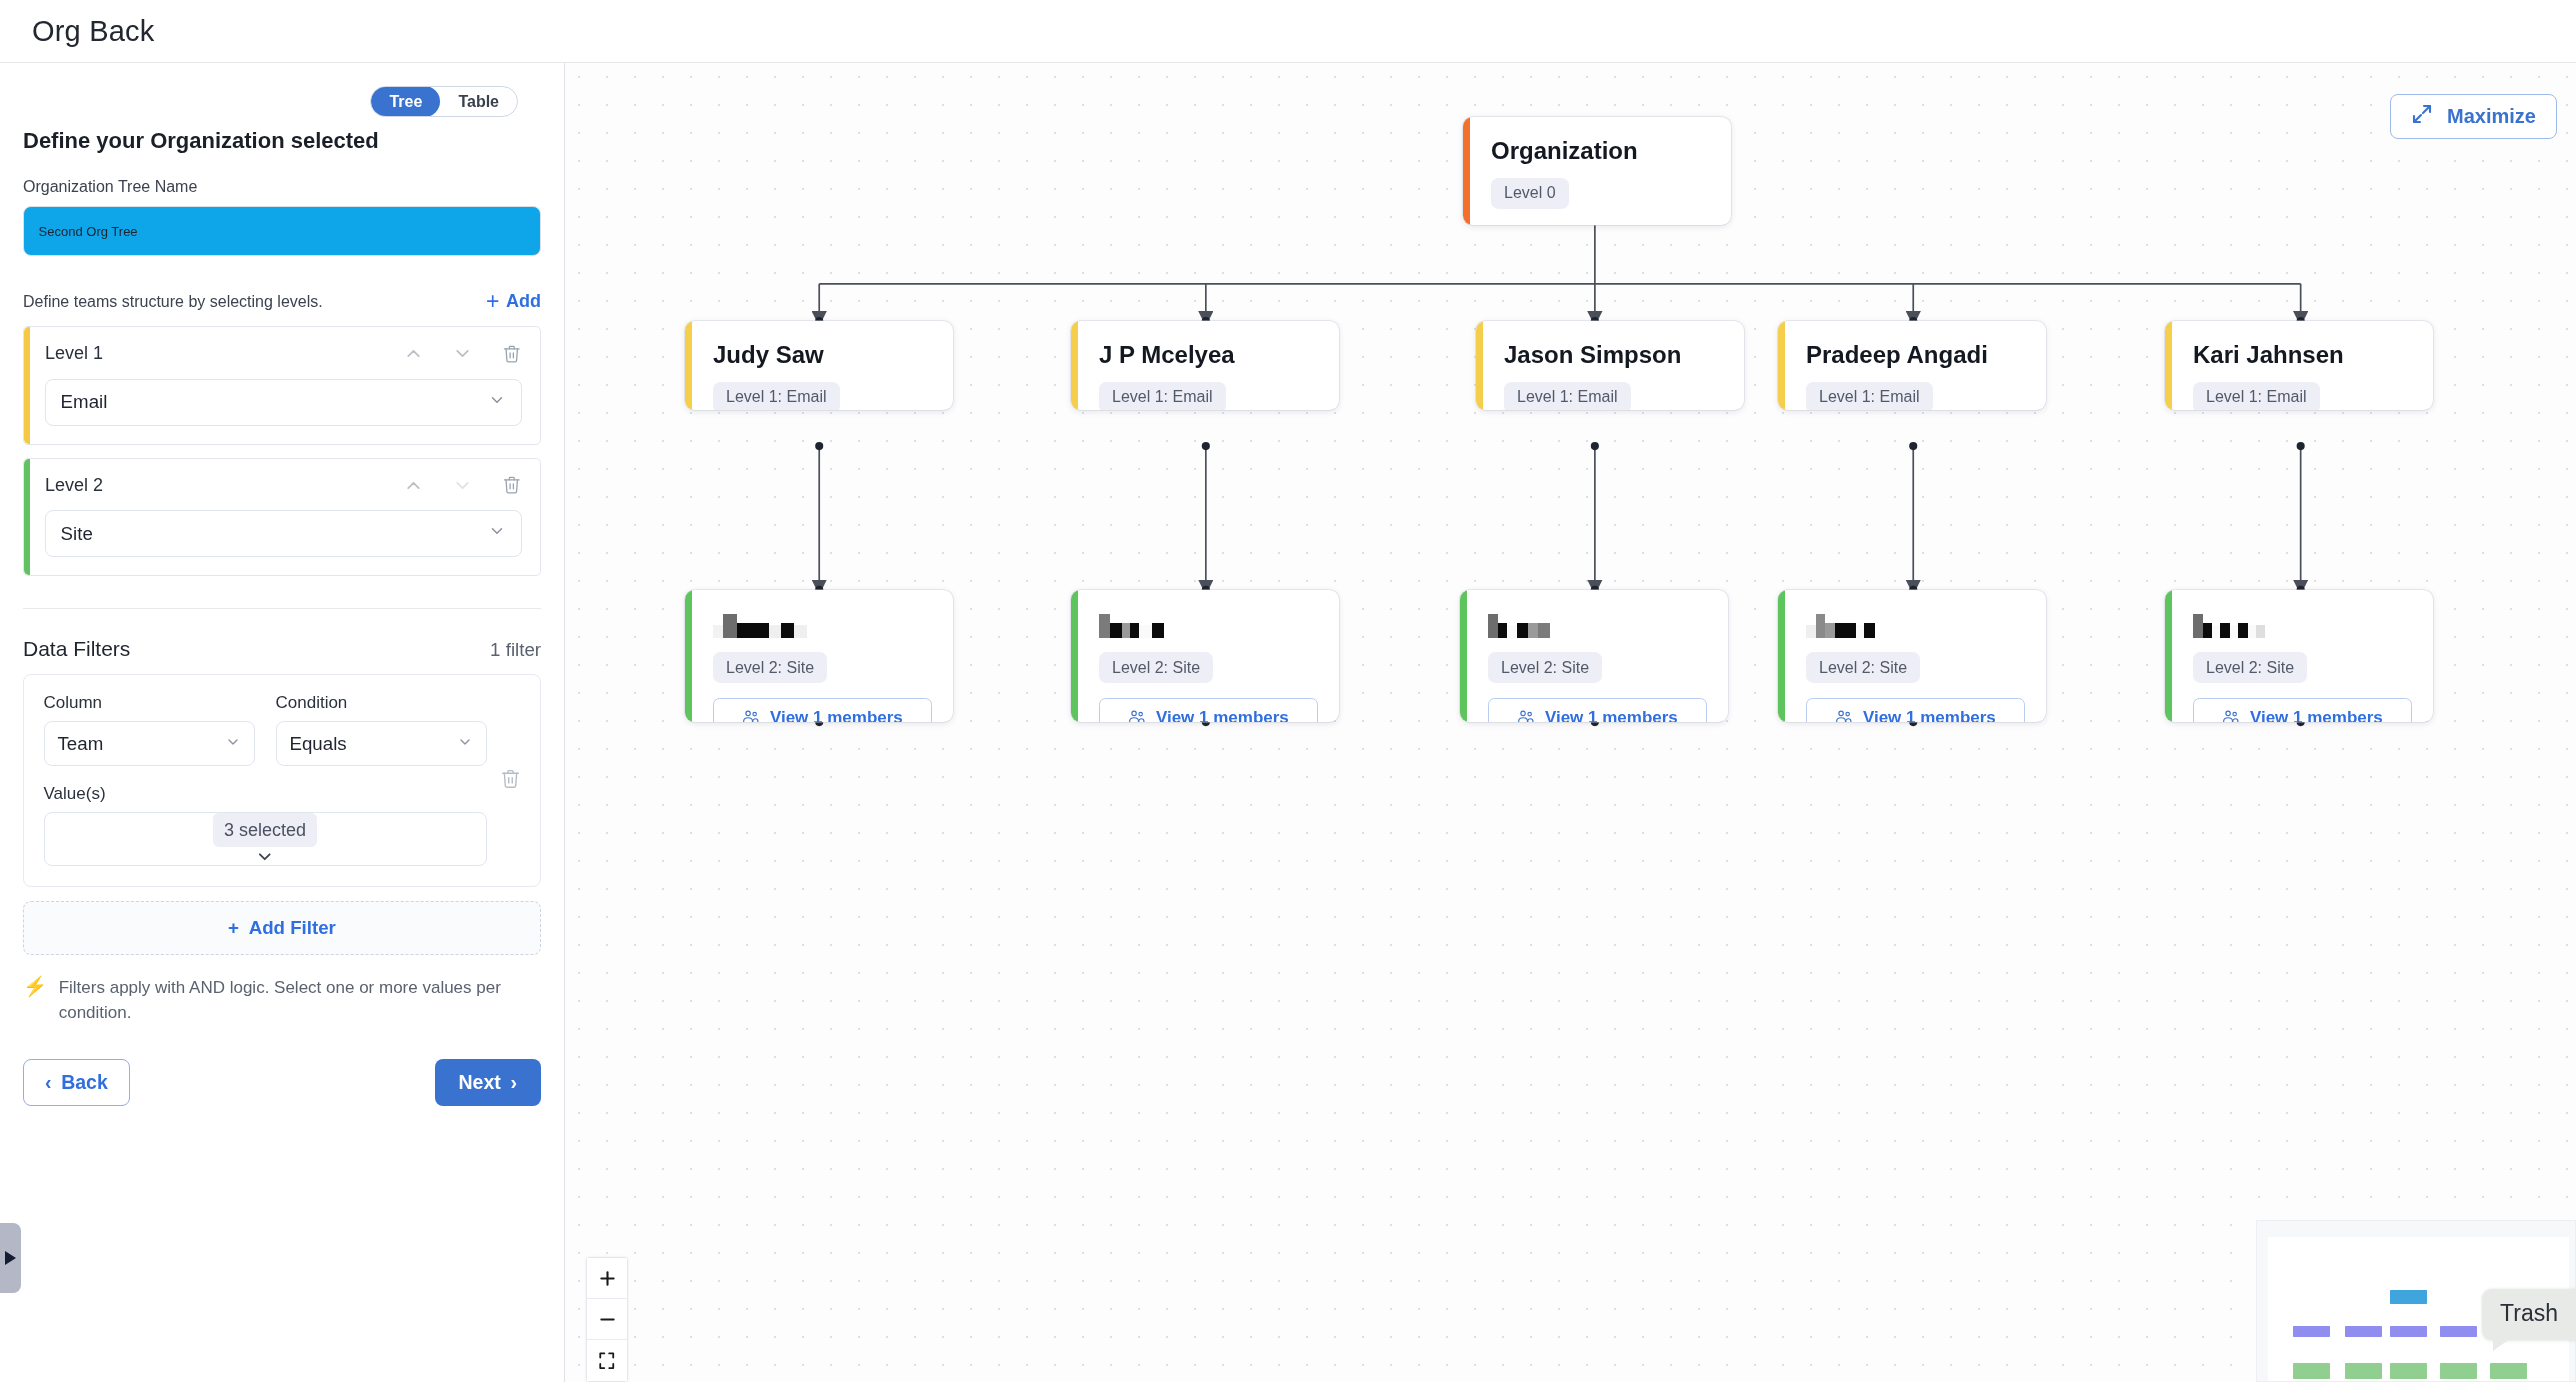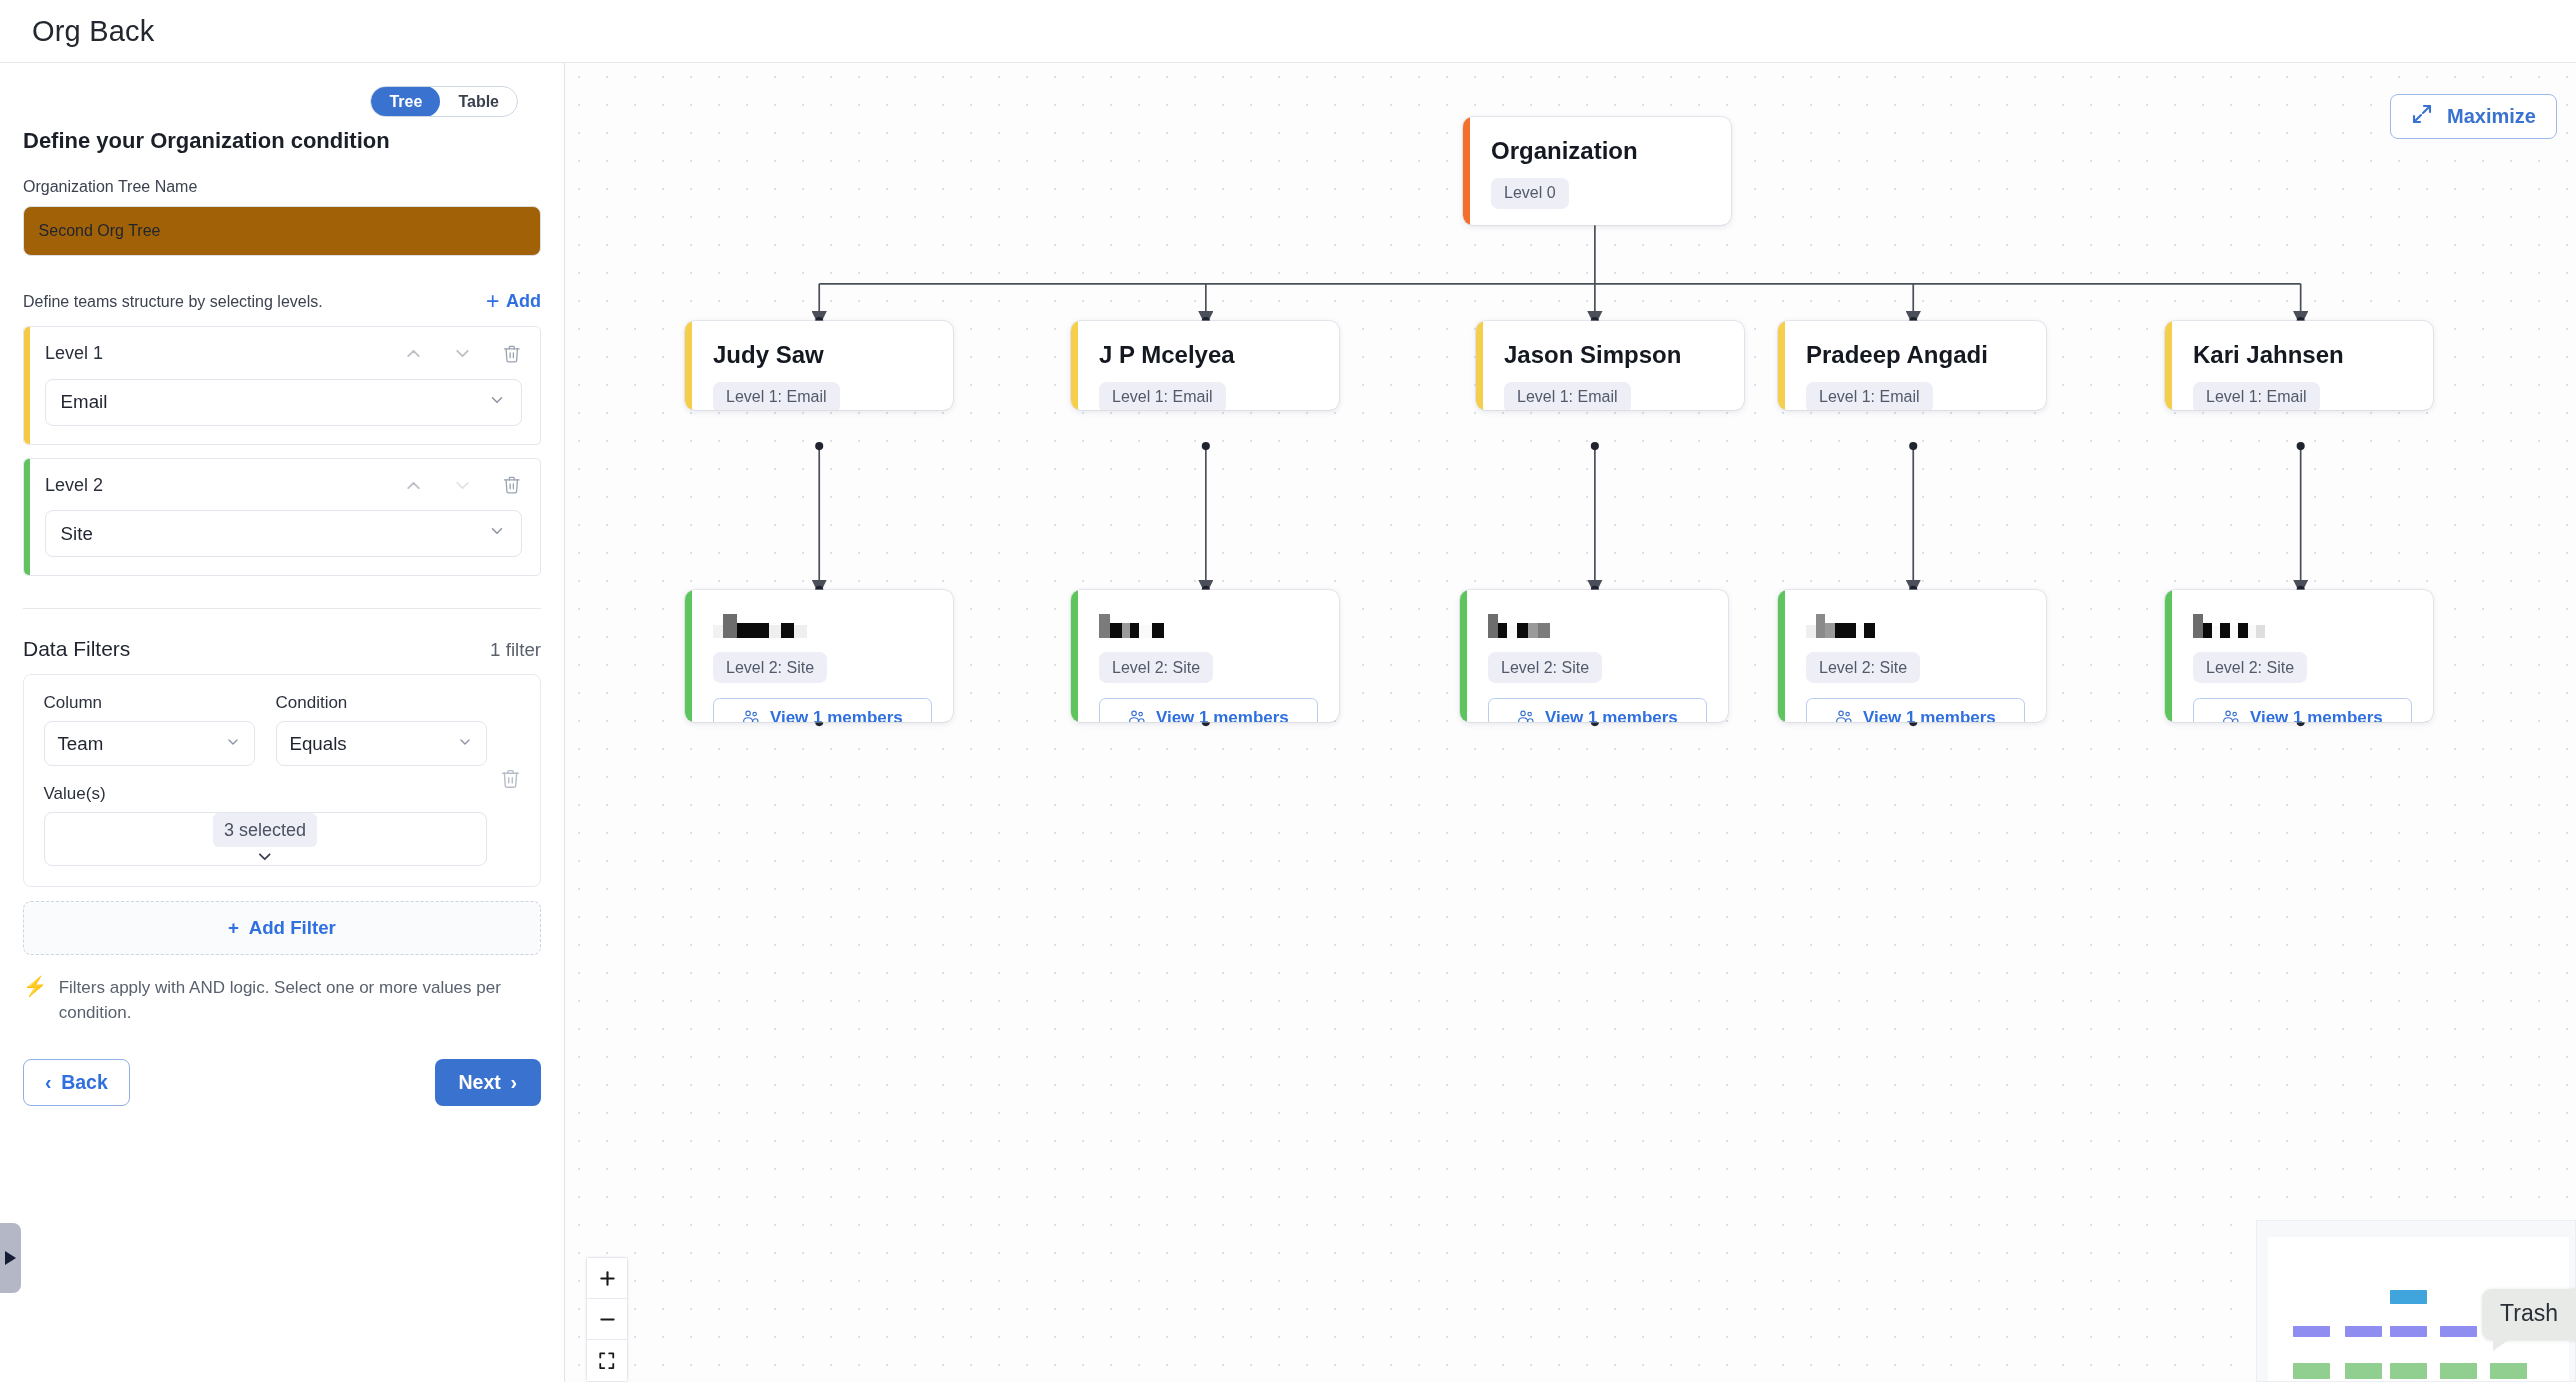--- a/index.html
+++ b/index.html
@@ -49,21 +49,21 @@
     font-family: "Liberation Sans", sans-serif;
   }
   .seg-btn.active { background: #3a72d0; color: #fff; border-radius: 811px; height: 31px; }
 
   .section-title { font-size: 22px; font-weight: 700; color: #1a1f28; margin-top: 11.4px; }
 
   .field-label { font-size: 16px; color: #3c434f; margin-top: 24px; }
   .text-input {
     margin-top: 9.7px; width: 100%; height: 50px;
     border: 0.8px solid #dbe0e8; border-radius: 8px;
-    background: #a16207; font-size: 16px; color: #1f2430;
+    background: #0ea5e9; font-size: 13px; color: #1f2430;
     padding: 0 14.6px; font-family: "Liberation Sans", sans-serif;
     outline: none;
   }
 
   .levels-head {
     display: flex; justify-content: space-between; align-items: center;
     margin-top: 34px;
   }
   .levels-hint { font-size: 16px; color: #3c434f; }
   .add-link {
@@ -277,21 +277,21 @@
 
   <div class="sidebar">
 
     <div class="toggle-row">
       <div class="seg">
         <button class="seg-btn active">Tree</button>
         <button class="seg-btn">Table</button>
       </div>
     </div>
 
-    <div class="section-title">Define your Organization condition</div>
+    <div class="section-title">Define your Organization selected</div>
 
     <div class="field-label">Organization Tree Name</div>
     <input class="text-input" value="Second Org Tree" style="">
 
     <div class="levels-head">
       <div class="levels-hint">Define teams structure by selecting levels.</div>
       <button class="add-link">
         <span class="plus">+</span>
         <span>Add</span>
       </button>

